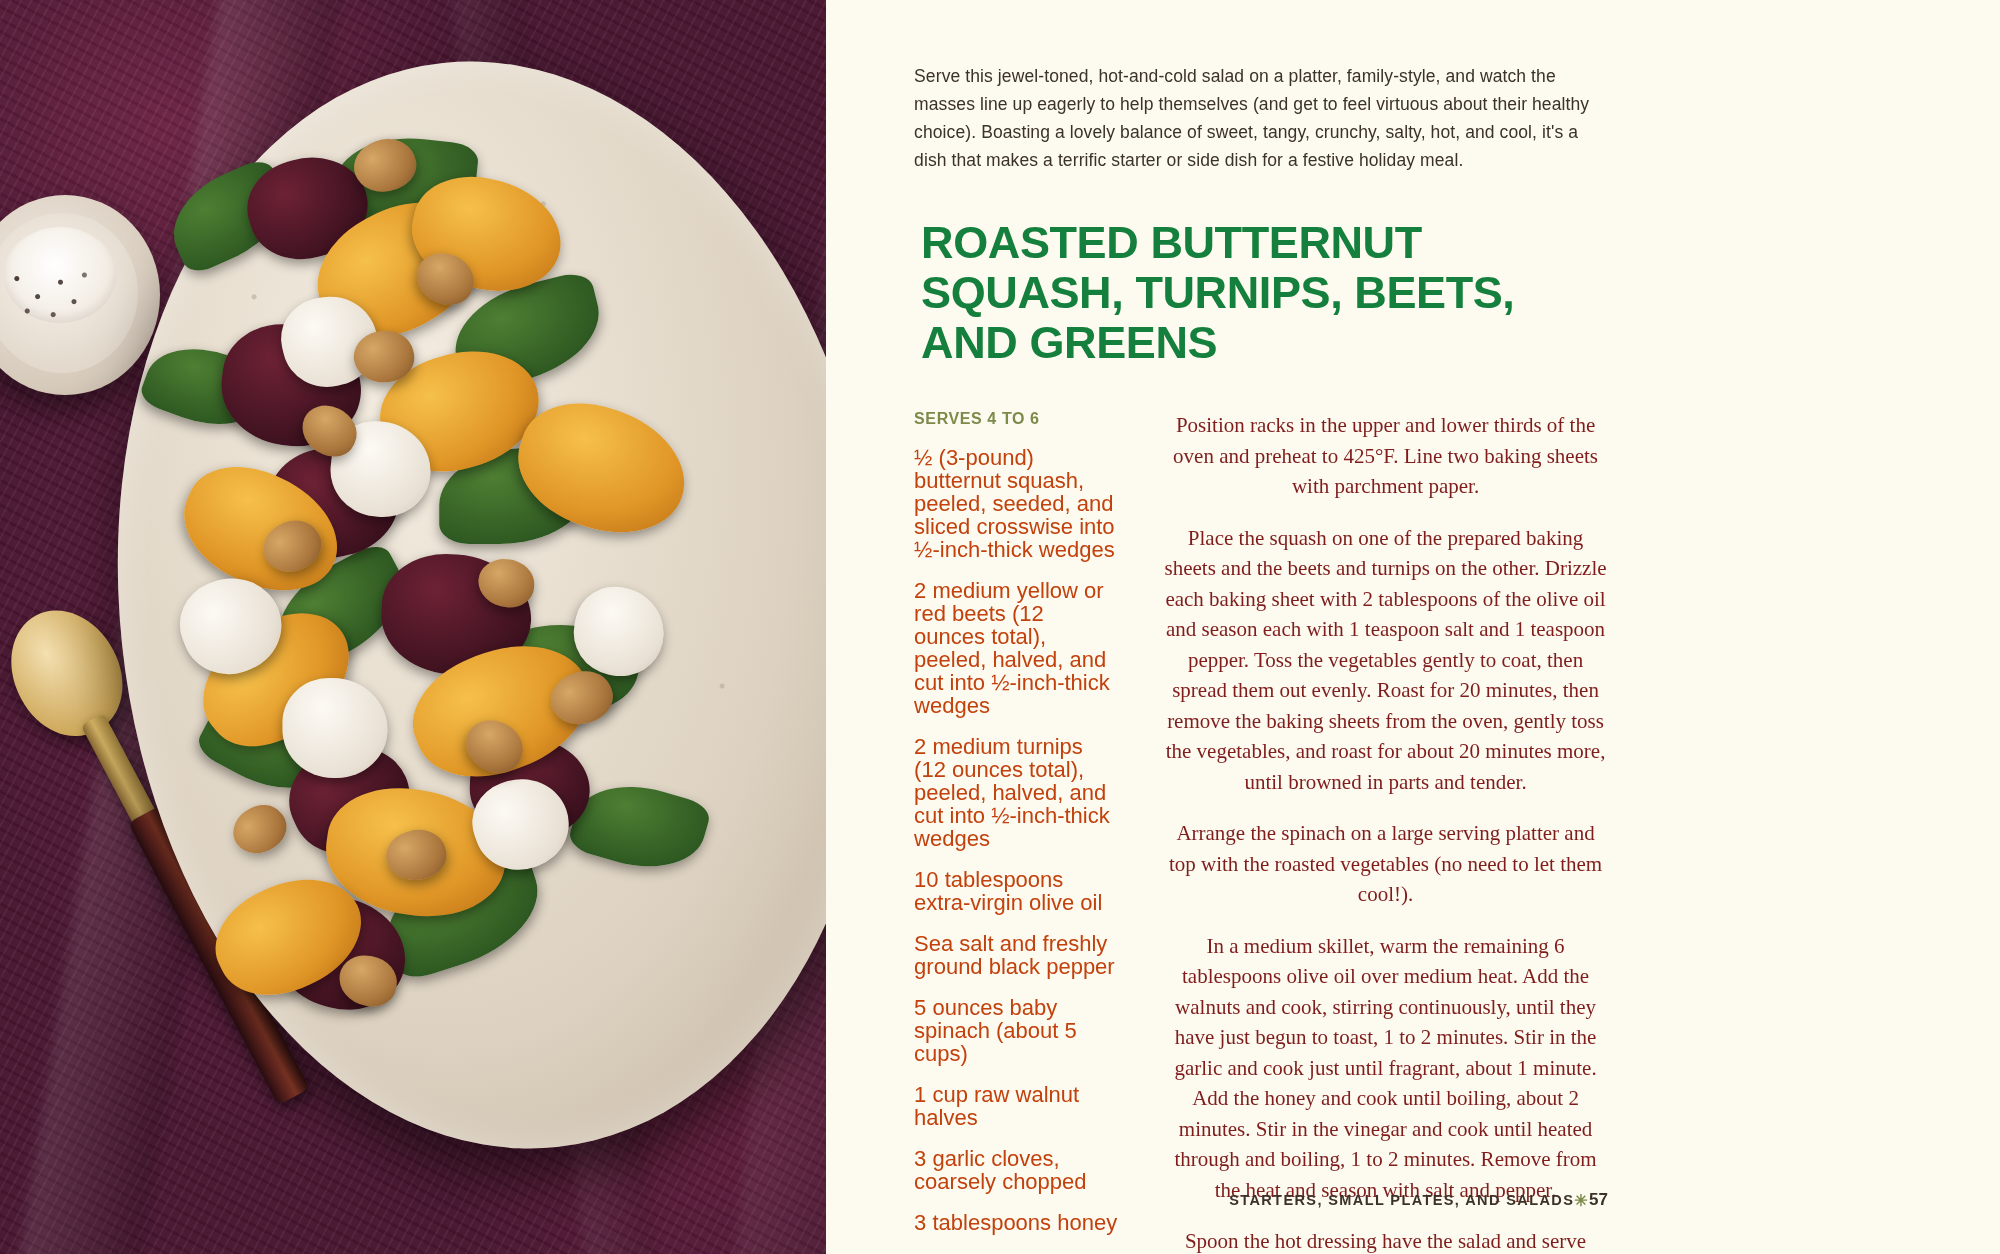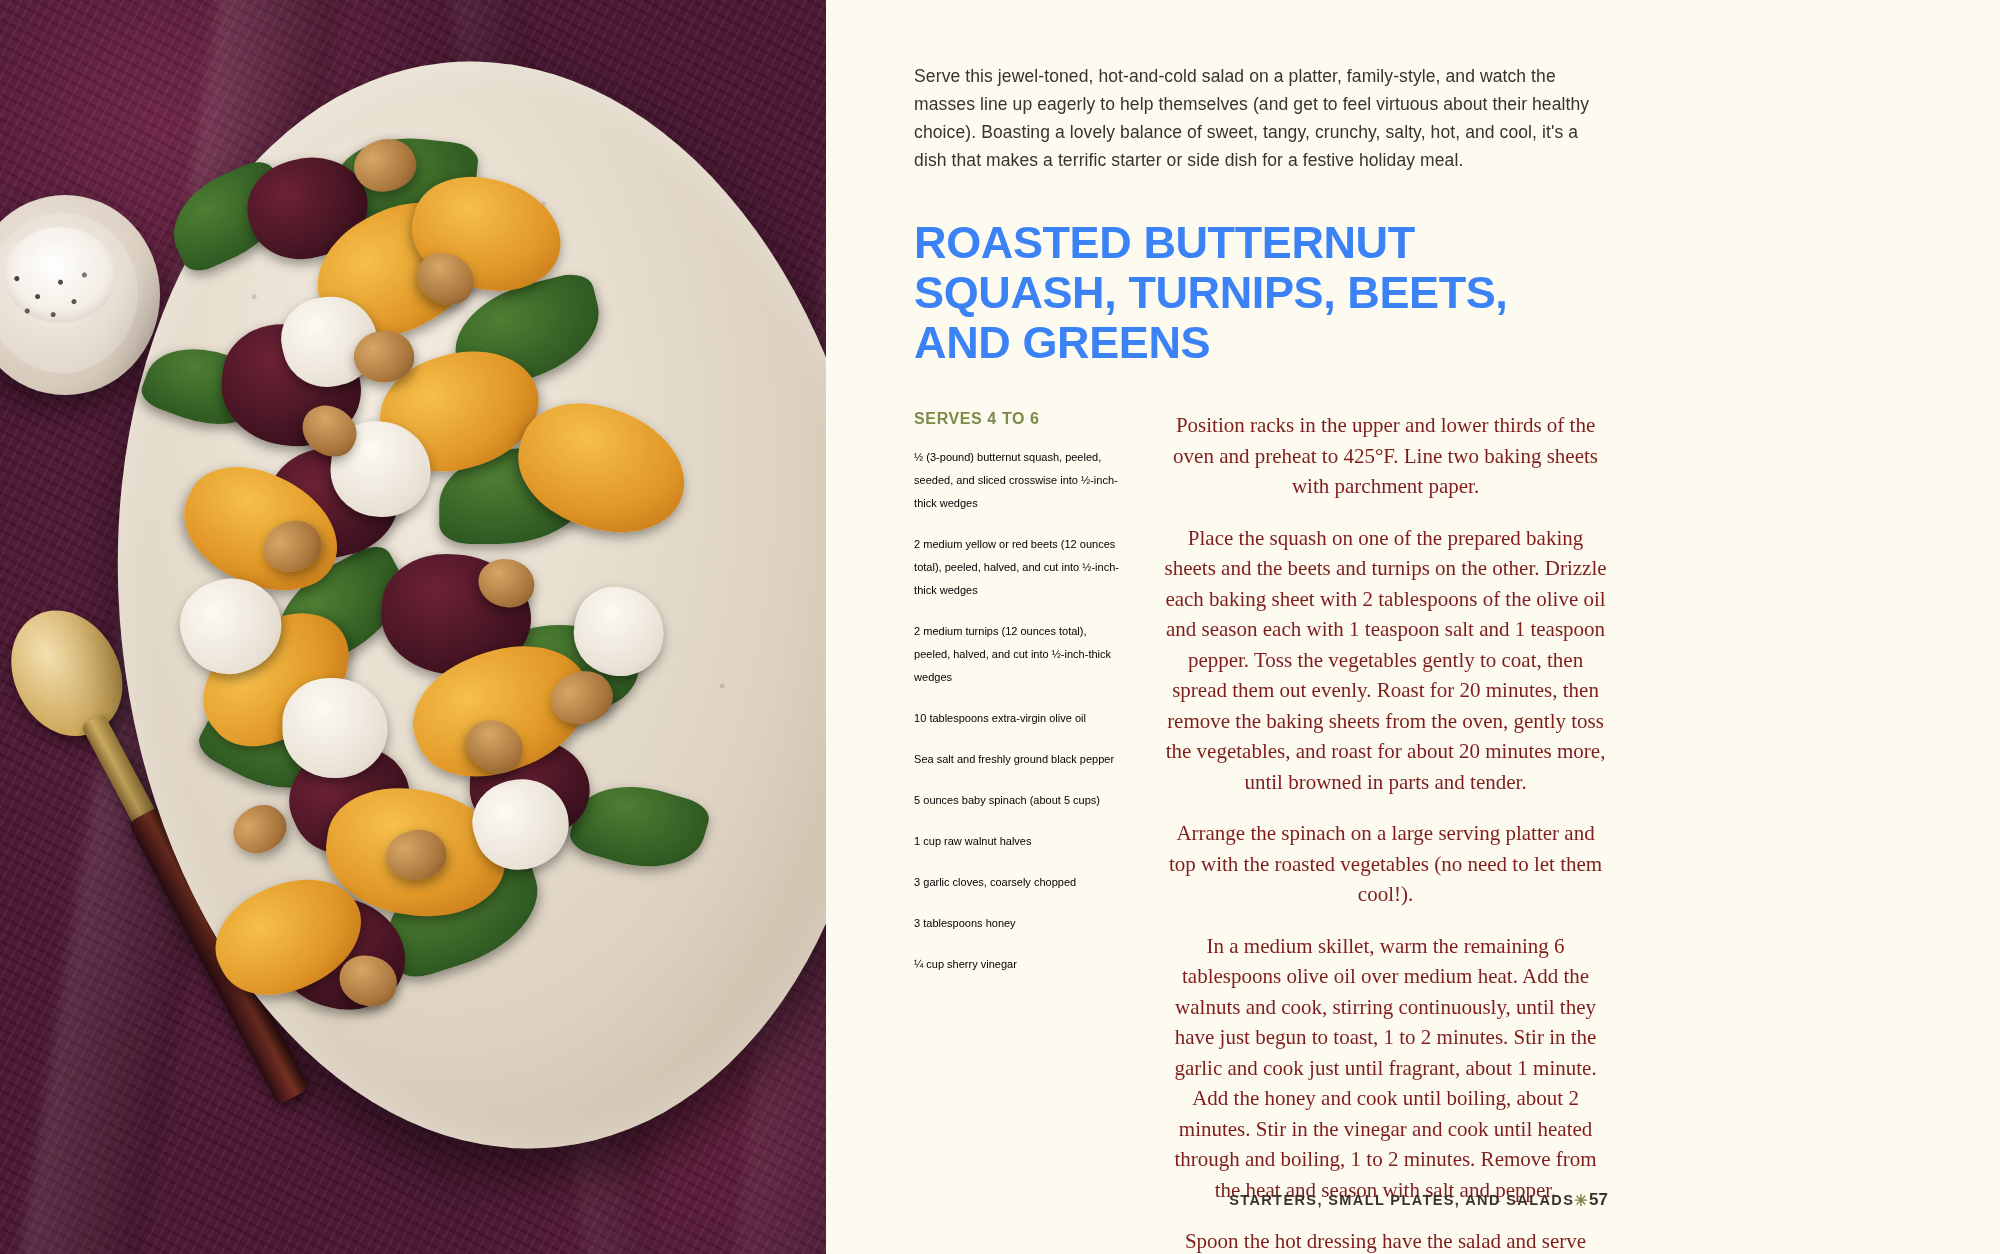--- a/index.html
+++ b/index.html
@@ -173,25 +173,25 @@
     font-size: 17.5px;
     line-height: 28px;
     color: #3b3229;
     letter-spacing: .1px;
     max-width: 860px;
     margin: 0 0 44px 0;
   }
   .title {
     font-family: "Liberation Sans", sans-serif;
     font-weight: bold;
-    color: #3b82f6;
+    color: #15803d;
     font-size: 45px;
     line-height: 50px;
     letter-spacing: -0.4px;
-    margin: 0;
+    margin: 7px;
     max-width: 880px;
   }
   .subtitle {
     font-family: "Liberation Serif", serif;
     font-weight: bold;
     color: #7d8a4a;
     font-size: 28px;
     line-height: 36px;
     letter-spacing: .2px;
     margin: 6px 0 0 0;
@@ -205,23 +205,23 @@
   .serves {
     font-family: "Liberation Sans", sans-serif;
     font-weight: bold;
     font-size: 16px;
     letter-spacing: .6px;
     color: #7d8a4a;
     margin: 0 0 18px 0;
   }
   .ingredient {
     font-family: "Liberation Sans", sans-serif;
-    font-size: 11px;
+    font-size: 22px;
     line-height: 23px;
-    color: #000000;
+    color: #c2410c;
     margin: 17px 0 18px 0;
   }
   .col-method { flex: 1; }
   .step {
     font-family: "Liberation Serif", serif;
     font-size: 21px;
     line-height: 30.5px;
     color: #7f1d1d;
     margin: 0 0 21px 0;
     text-align: center;

